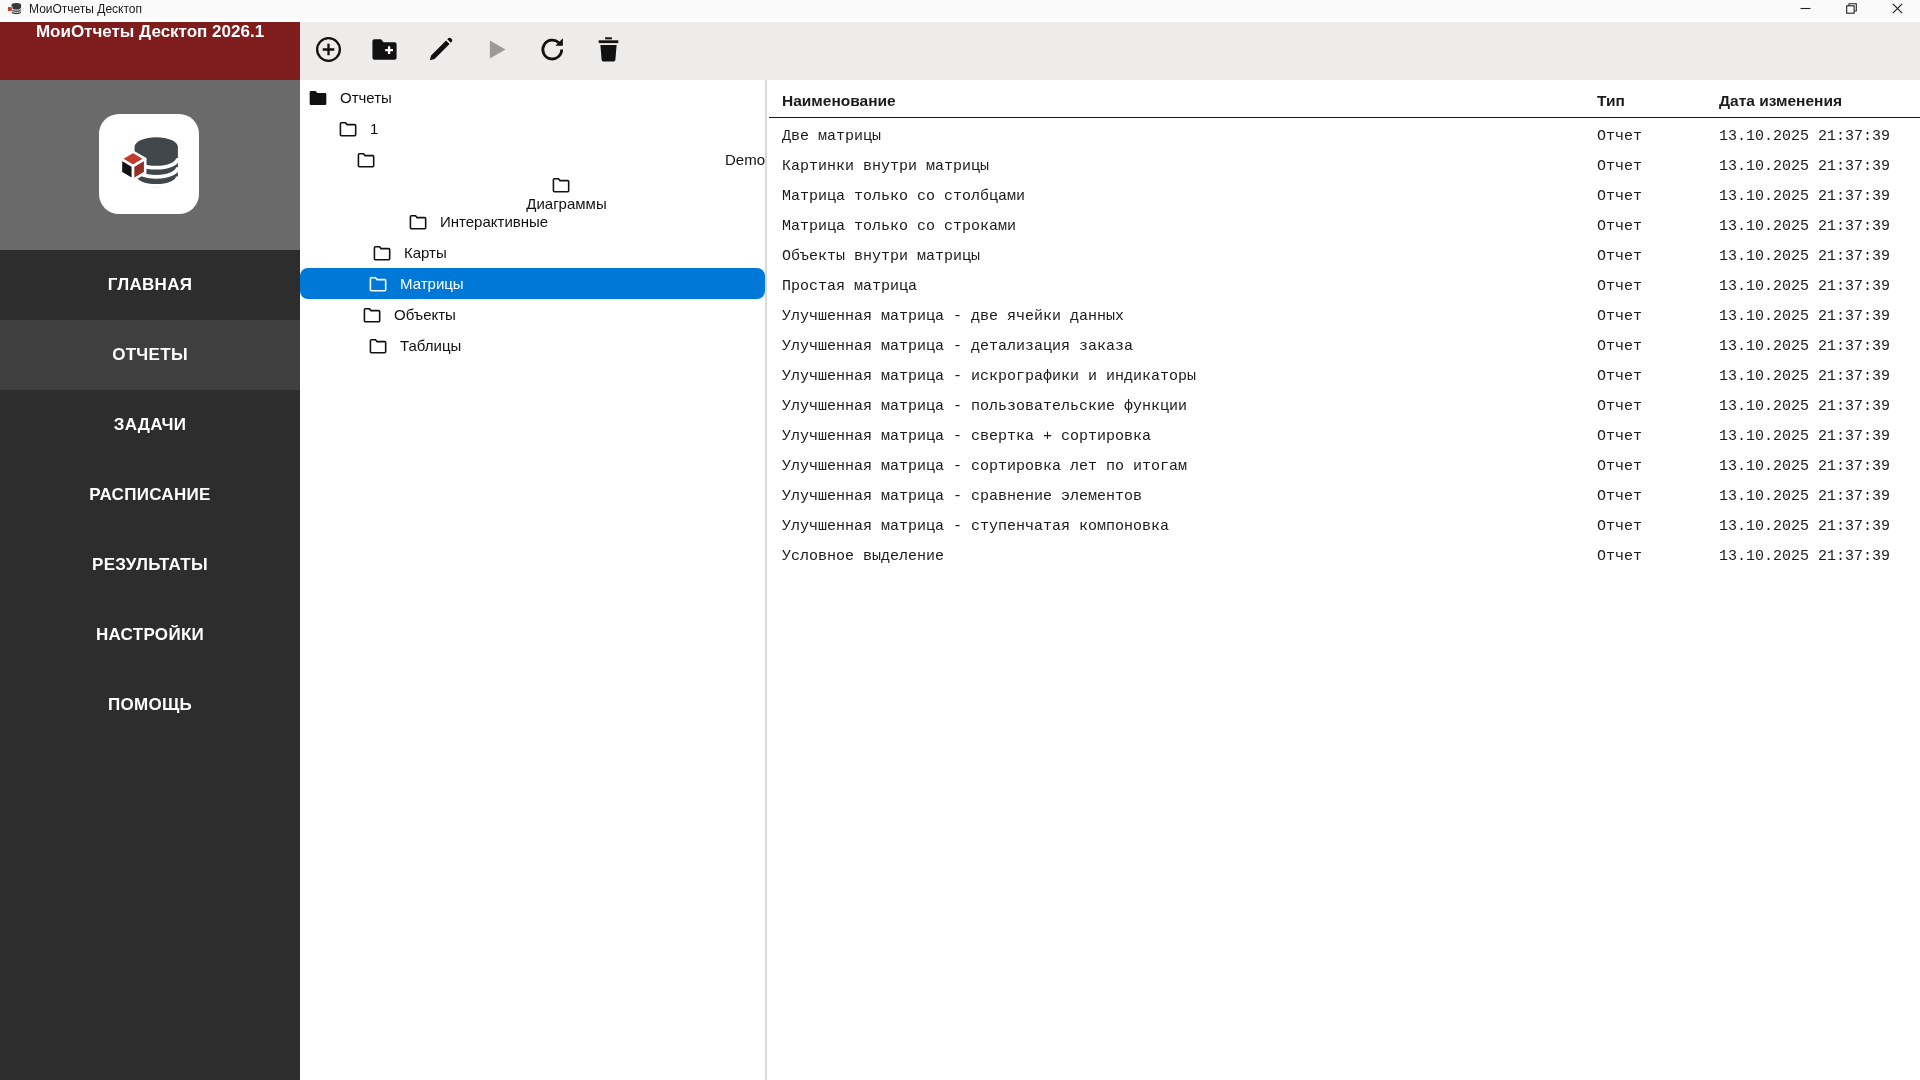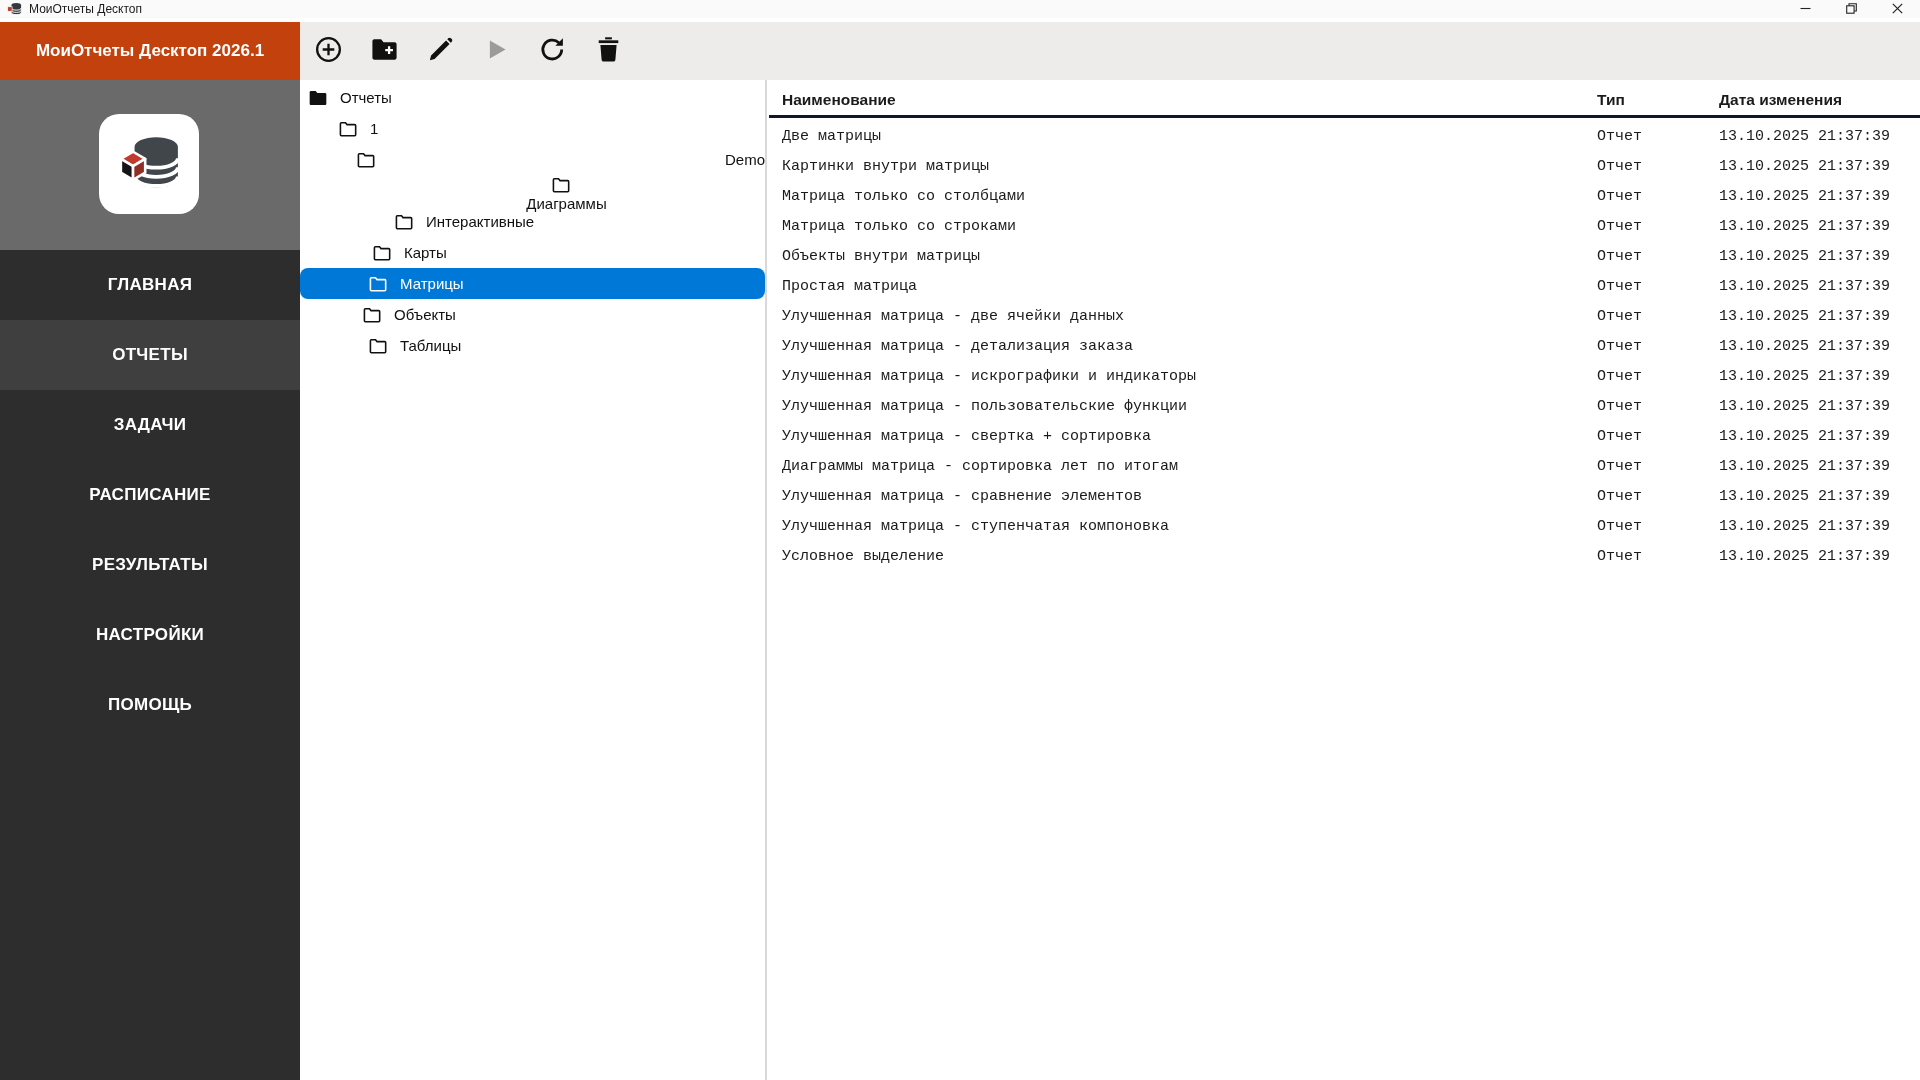--- a/index.html
+++ b/index.html
@@ -10,22 +10,22 @@
   .titlebar { position:absolute; left:0; top:0; width:1920px; height:18px;
     background:#fbfafa; display:flex; align-items:center; z-index:5; }
   .titlebar .app-ico { width:16px; height:16px; margin:0 6px 0 7px; flex:0 0 auto; }
   .titlebar .title { font-size:12px; color:#1a1a1a; }
   .win-btns { margin-left:auto; display:flex; height:22px; }
   .win-btn { width:46px; height:22px; display:flex; align-items:center; justify-content:center;
     background:transparent; border:none; cursor:default; }
 
   
   .red-header { position:absolute; left:0; top:22px; width:300px; height:58px;
-    background:#c2410c; color:#fff; font-size:17px; font-weight:bold;
-    display:flex; align-items:center; justify-content:center; }
+    background:#7f1d1d; color:#fff; font-size:17px; font-weight:bold;
+    display:flex; align-items:flex-start; justify-content:center; }
   .toolbar { position:absolute; left:300px; top:22px; width:1620px; height:58px;
     background:#edecea; display:flex; align-items:center; padding-left:8px; }
   .tb-btn { width:40px; height:44px; margin-right:16px; background:transparent; border:none;
     display:flex; align-items:center; justify-content:center; }
   .tb-btn svg { width:29px; height:29px; }
 
   
   .logo-area { position:absolute; left:0; top:80px; width:300px; height:170px; background:#6a6a6a; }
   .logo-box { position:absolute; left:99px; top:34px; width:100px; height:100px;
     background:#fff; border-radius:20px; display:flex; align-items:center; justify-content:center; }
@@ -37,21 +37,21 @@
   
   .tree { position:absolute; left:300px; top:80px; width:467px; height:1000px;
     background:#fff; border-right:2px solid #d9d9d9; padding-top:2px; }
   .tree-row { height:31px; display:flex; align-items:center; font-size:15px; color:#111; }
   .tree-row .t-ico { width:20px; height:20px; margin-right:12px; flex:0 0 auto;
     display:flex; align-items:center; }
   .tree-row.selected { background:#0078d7; color:#fff; }
 
   
   .table { position:absolute; left:769px; top:80px; width:1151px; height:1000px; background:#fff; }
-  .thead { display:flex; height:38px; align-items:center; border-bottom:3px solid #0f172a;
+  .thead { display:flex; height:38px; align-items:center; border-bottom:1px solid #0f172a;
     font-weight:bold; font-size:15.5px; padding-top:4px; }
   .tbody { padding-top:3px;font-family:Liberation Mono, monospace; }
   .trow { display:flex; height:30px; align-items:center; font-size:15px; }
   .col-name { width:828px; padding-left:13px; white-space:nowrap; overflow:hidden; }
   .col-type { width:122px; white-space:nowrap; }
   .col-date { flex:1; white-space:nowrap; }
 </style>
 </head>
 <body>
 
@@ -191,21 +191,21 @@
       <span>Demo</span>
     </div>
     <div class="tree-row" style="padding-left: 68px; flex-direction: column;">
       <span class="t-ico">
         <svg viewBox="0 0 24 24" width="20" height="20">
           <path d="M2.9 19V5.6c0-.6.5-1.1 1.1-1.1h5l1.8 2.2h9.3c.6 0 1.1.5 1.1 1.1V19c0 .6-.5 1.1-1.1 1.1H4c-.6 0-1.1-.5-1.1-1.1z" fill="none" stroke="currentColor" stroke-width="1.9"></path>
         </svg>
       </span>
       <span>Диаграммы</span>
     </div>
-    <div class="tree-row" style="padding-left: 68px; margin-left: 26px;">
+    <div class="tree-row" style="padding-left: 108px;">
       <span class="t-ico">
         <svg viewBox="0 0 24 24" width="20" height="20">
           <path d="M2.9 19V5.6c0-.6.5-1.1 1.1-1.1h5l1.8 2.2h9.3c.6 0 1.1.5 1.1 1.1V19c0 .6-.5 1.1-1.1 1.1H4c-.6 0-1.1-.5-1.1-1.1z" fill="none" stroke="currentColor" stroke-width="1.9"></path>
         </svg>
       </span>
       <span>Интерактивные</span>
     </div>
     <div class="tree-row" style="padding-left: 72px;">
       <span class="t-ico">
         <svg viewBox="0 0 24 24" width="20" height="20">
@@ -296,21 +296,21 @@
         <div class="col-name">Улучшенная матрица - пользовательские функции</div>
         <div class="col-type">Отчет</div>
         <div class="col-date">13.10.2025 21:37:39</div>
       </div>
       <div class="trow">
         <div class="col-name">Улучшенная матрица - свертка + сортировка</div>
         <div class="col-type">Отчет</div>
         <div class="col-date">13.10.2025 21:37:39</div>
       </div>
       <div class="trow">
-        <div class="col-name">Диаграммы матрица - сортировка лет по итогам</div>
+        <div class="col-name">Улучшенная матрица - сортировка лет по итогам</div>
         <div class="col-type">Отчет</div>
         <div class="col-date">13.10.2025 21:37:39</div>
       </div>
       <div class="trow">
         <div class="col-name">Улучшенная матрица - сравнение элементов</div>
         <div class="col-type">Отчет</div>
         <div class="col-date">13.10.2025 21:37:39</div>
       </div>
       <div class="trow">
         <div class="col-name">Улучшенная матрица - ступенчатая компоновка</div>

